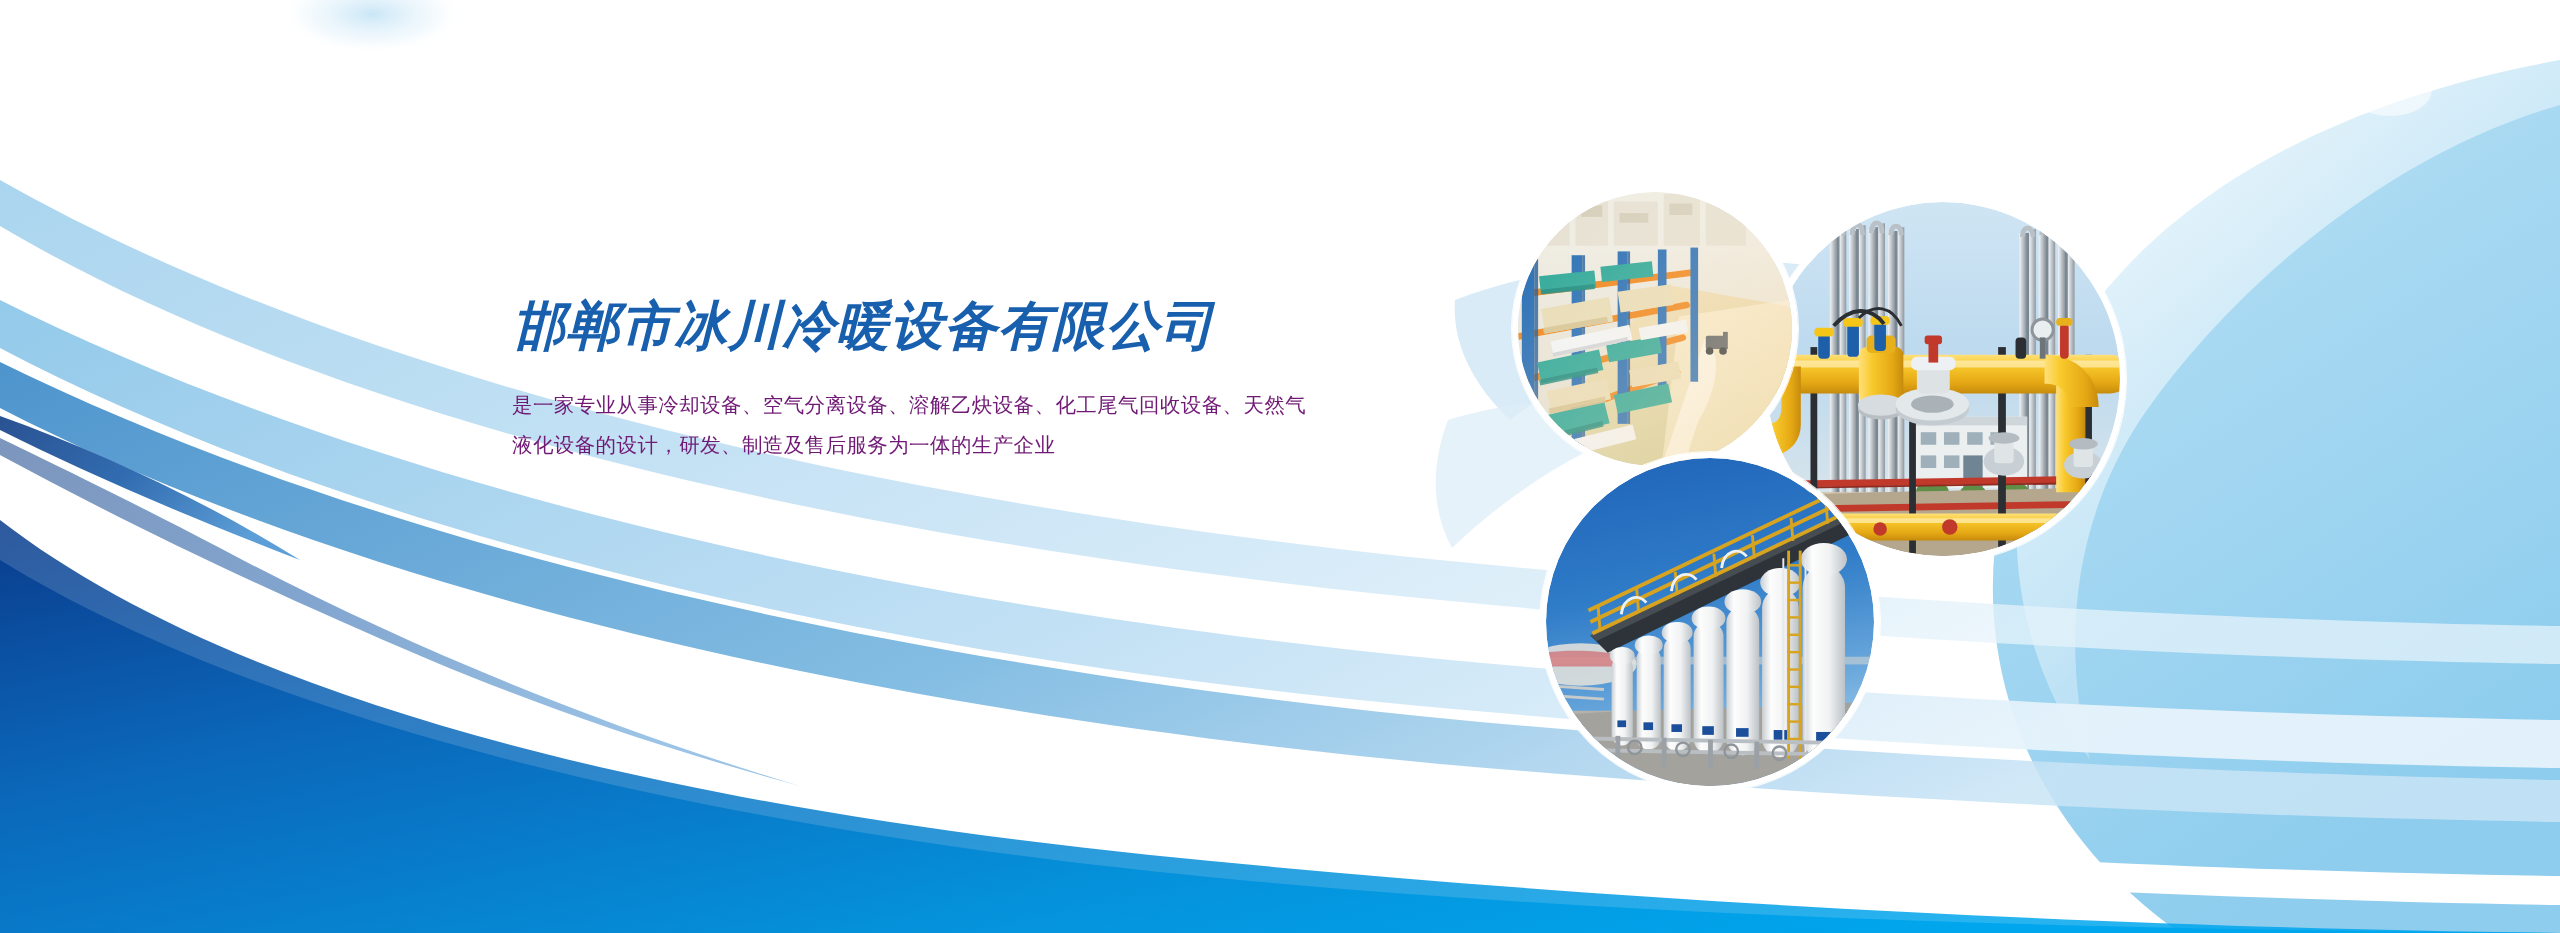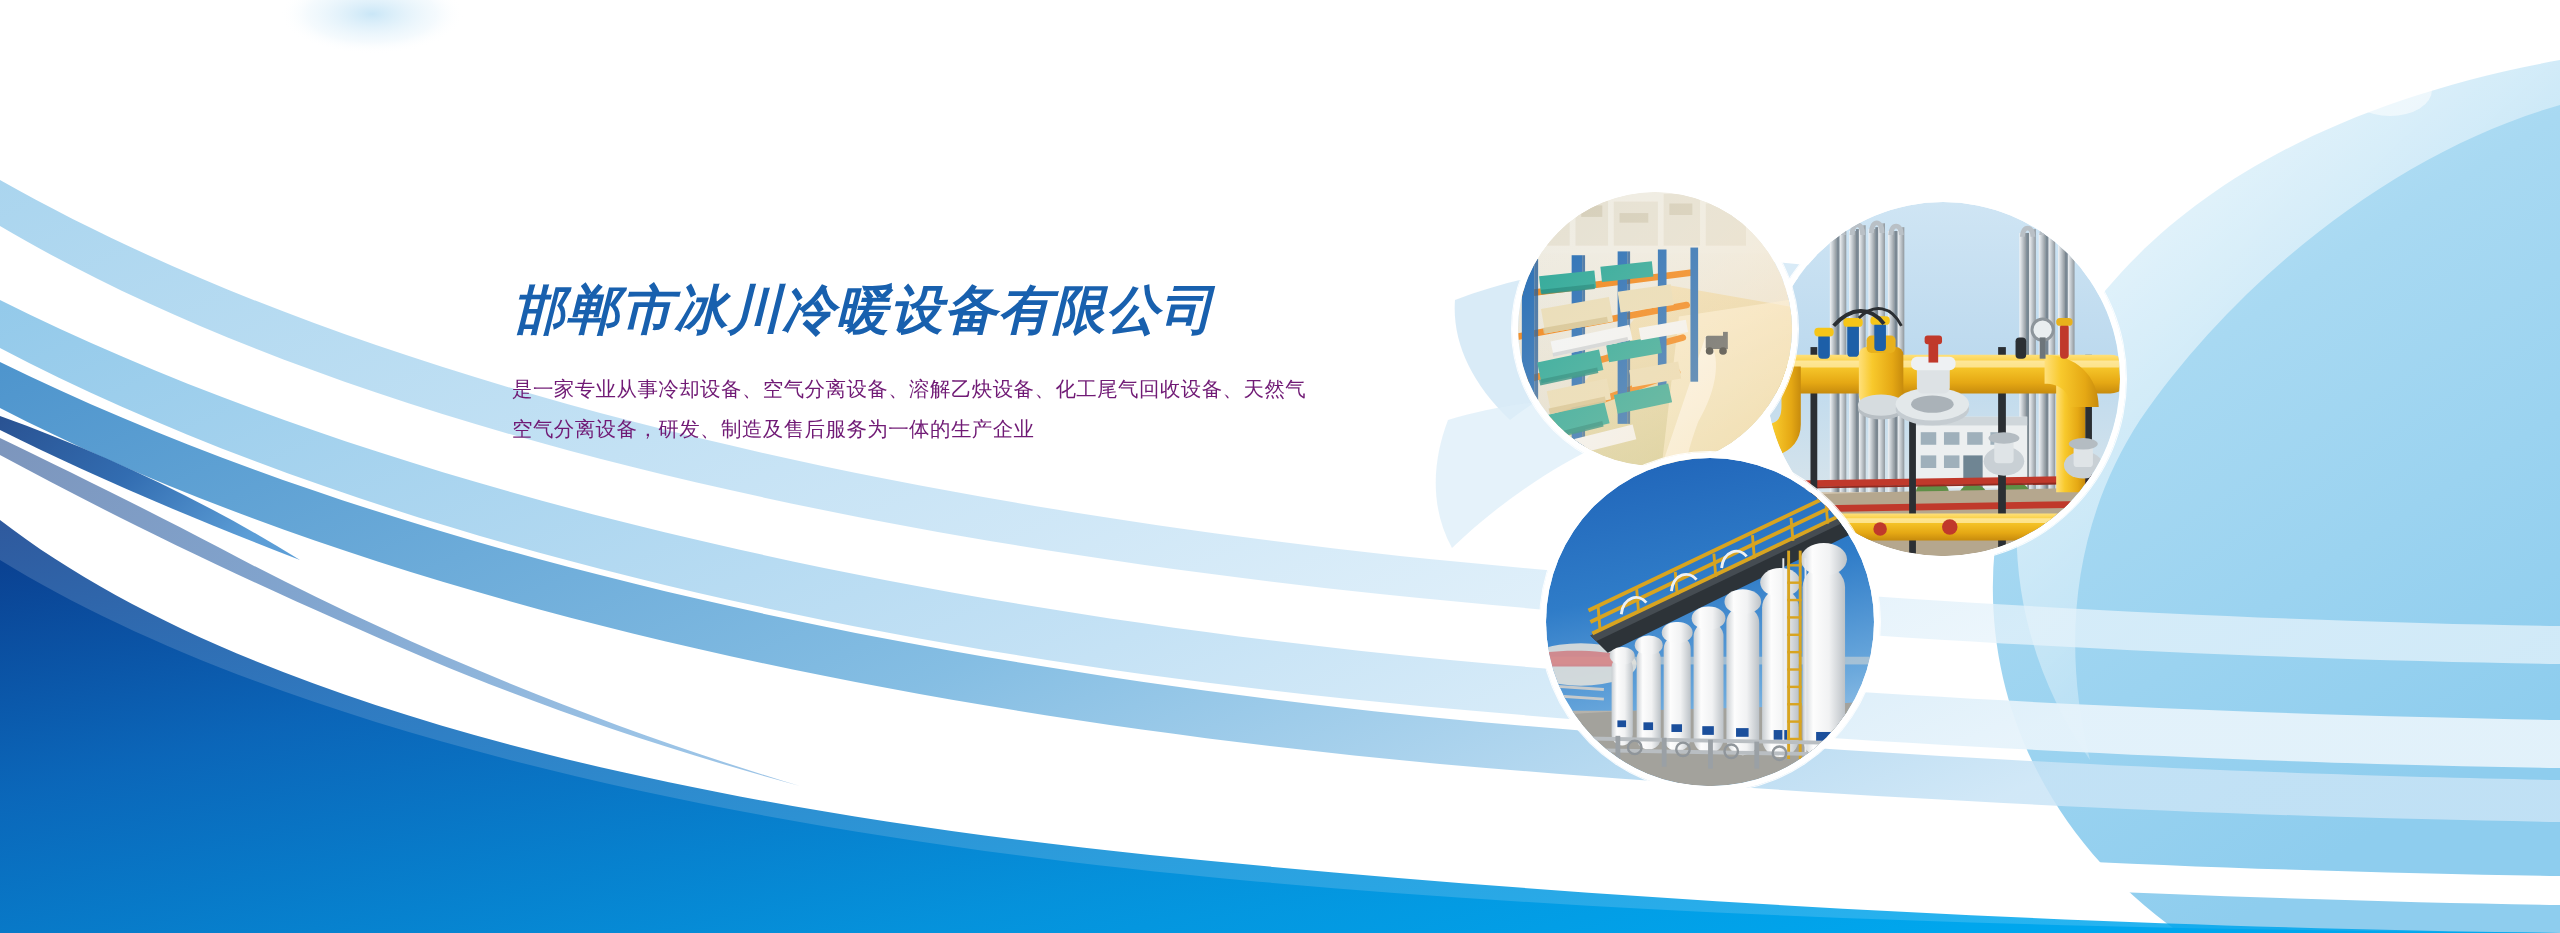--- a/index.html
+++ b/index.html
@@ -6,21 +6,21 @@
   body{width:2560px;height:933px;overflow:hidden;
        font-family:"Liberation Sans","DejaVu Sans",sans-serif;}
 
   #banner{position:relative;width:2560px;height:933px;overflow:hidden;background:#ffffff;}
 
   
   .bg-layer{position:absolute;inset:0;pointer-events:none;}
   .bg-svg{position:absolute;left:0;top:0;width:2560px;height:933px;display:block;}
 
   
-  #text-block{position:absolute;left:512px;top:280px;width:1000px;}
+  #text-block{position:absolute;left:512px;top:296px;width:1000px;}
 
   #company-title{
     margin:0;
     font-size:53px;
     line-height:1.12;
     font-weight:bold;
     font-style:italic;
     letter-spacing:1px;
     color:#1860ae;
     white-space:nowrap;
@@ -156,21 +156,21 @@
       <path d="M1448,420 C1520,398 1610,392 1700,404
                C1600,436 1516,486 1452,548
                C1430,508 1432,462 1448,420 Z" fill="#dcedf8" opacity=".75"></path>
     </svg>
   </div>
 
   <div id="text-block">
     <h1 id="company-title">邯郸市冰川冷暖设备有限公司</h1>
     <div id="company-desc">
       <span class="l">是一家专业从事冷却设备、空气分离设备、溶解乙炔设备、化工尾气回收设备、天然气</span>
-      <span class="l">空气分离设备，研发、制造及售后服务为一体的生产企业</span>
+      <span class="l">液化设备的设计，研发、制造及售后服务为一体的生产企业</span>
     </div>
   </div>
 
   <div class="photo" id="photo-warehouse">
     <div class="inner">
       <svg viewBox="0 0 286 286" preserveAspectRatio="none">
         <defs>
           <linearGradient id="whFloor" x1="0" y1="0" x2="0.6" y2="1">
             <stop offset="0" stop-color="#f7e2b8"></stop>
             <stop offset="0.5" stop-color="#e9d9ae"></stop>

